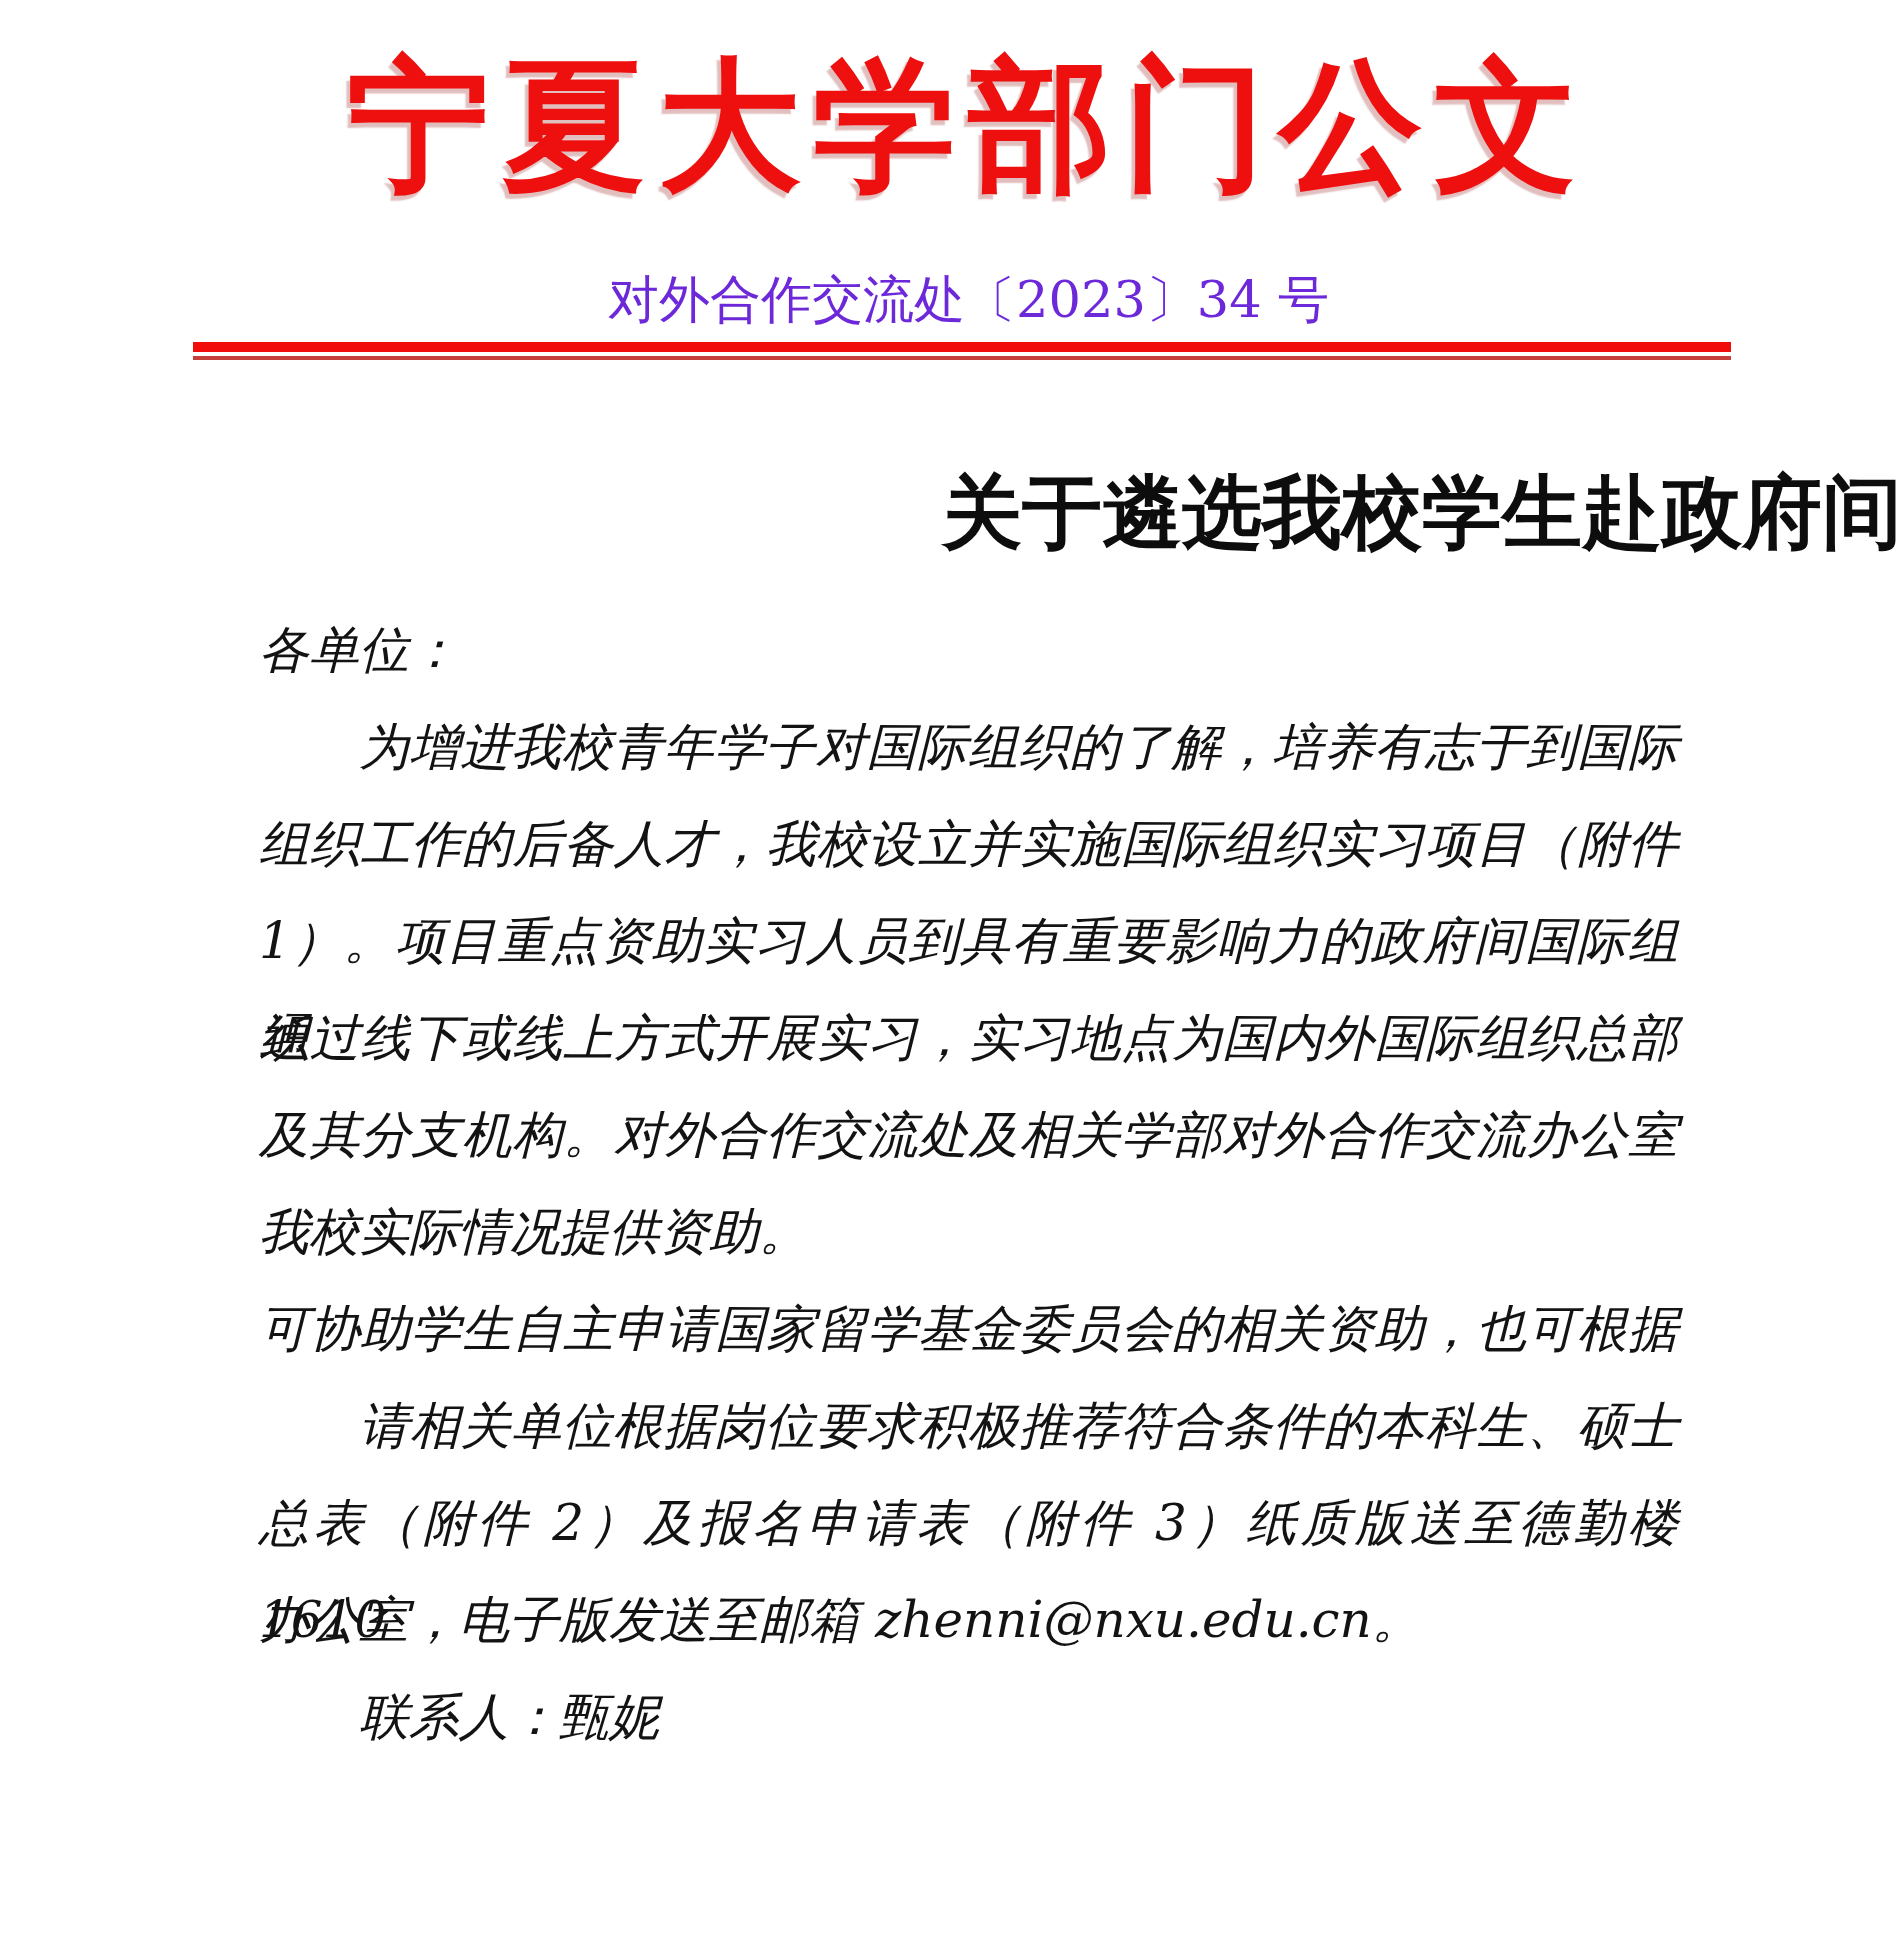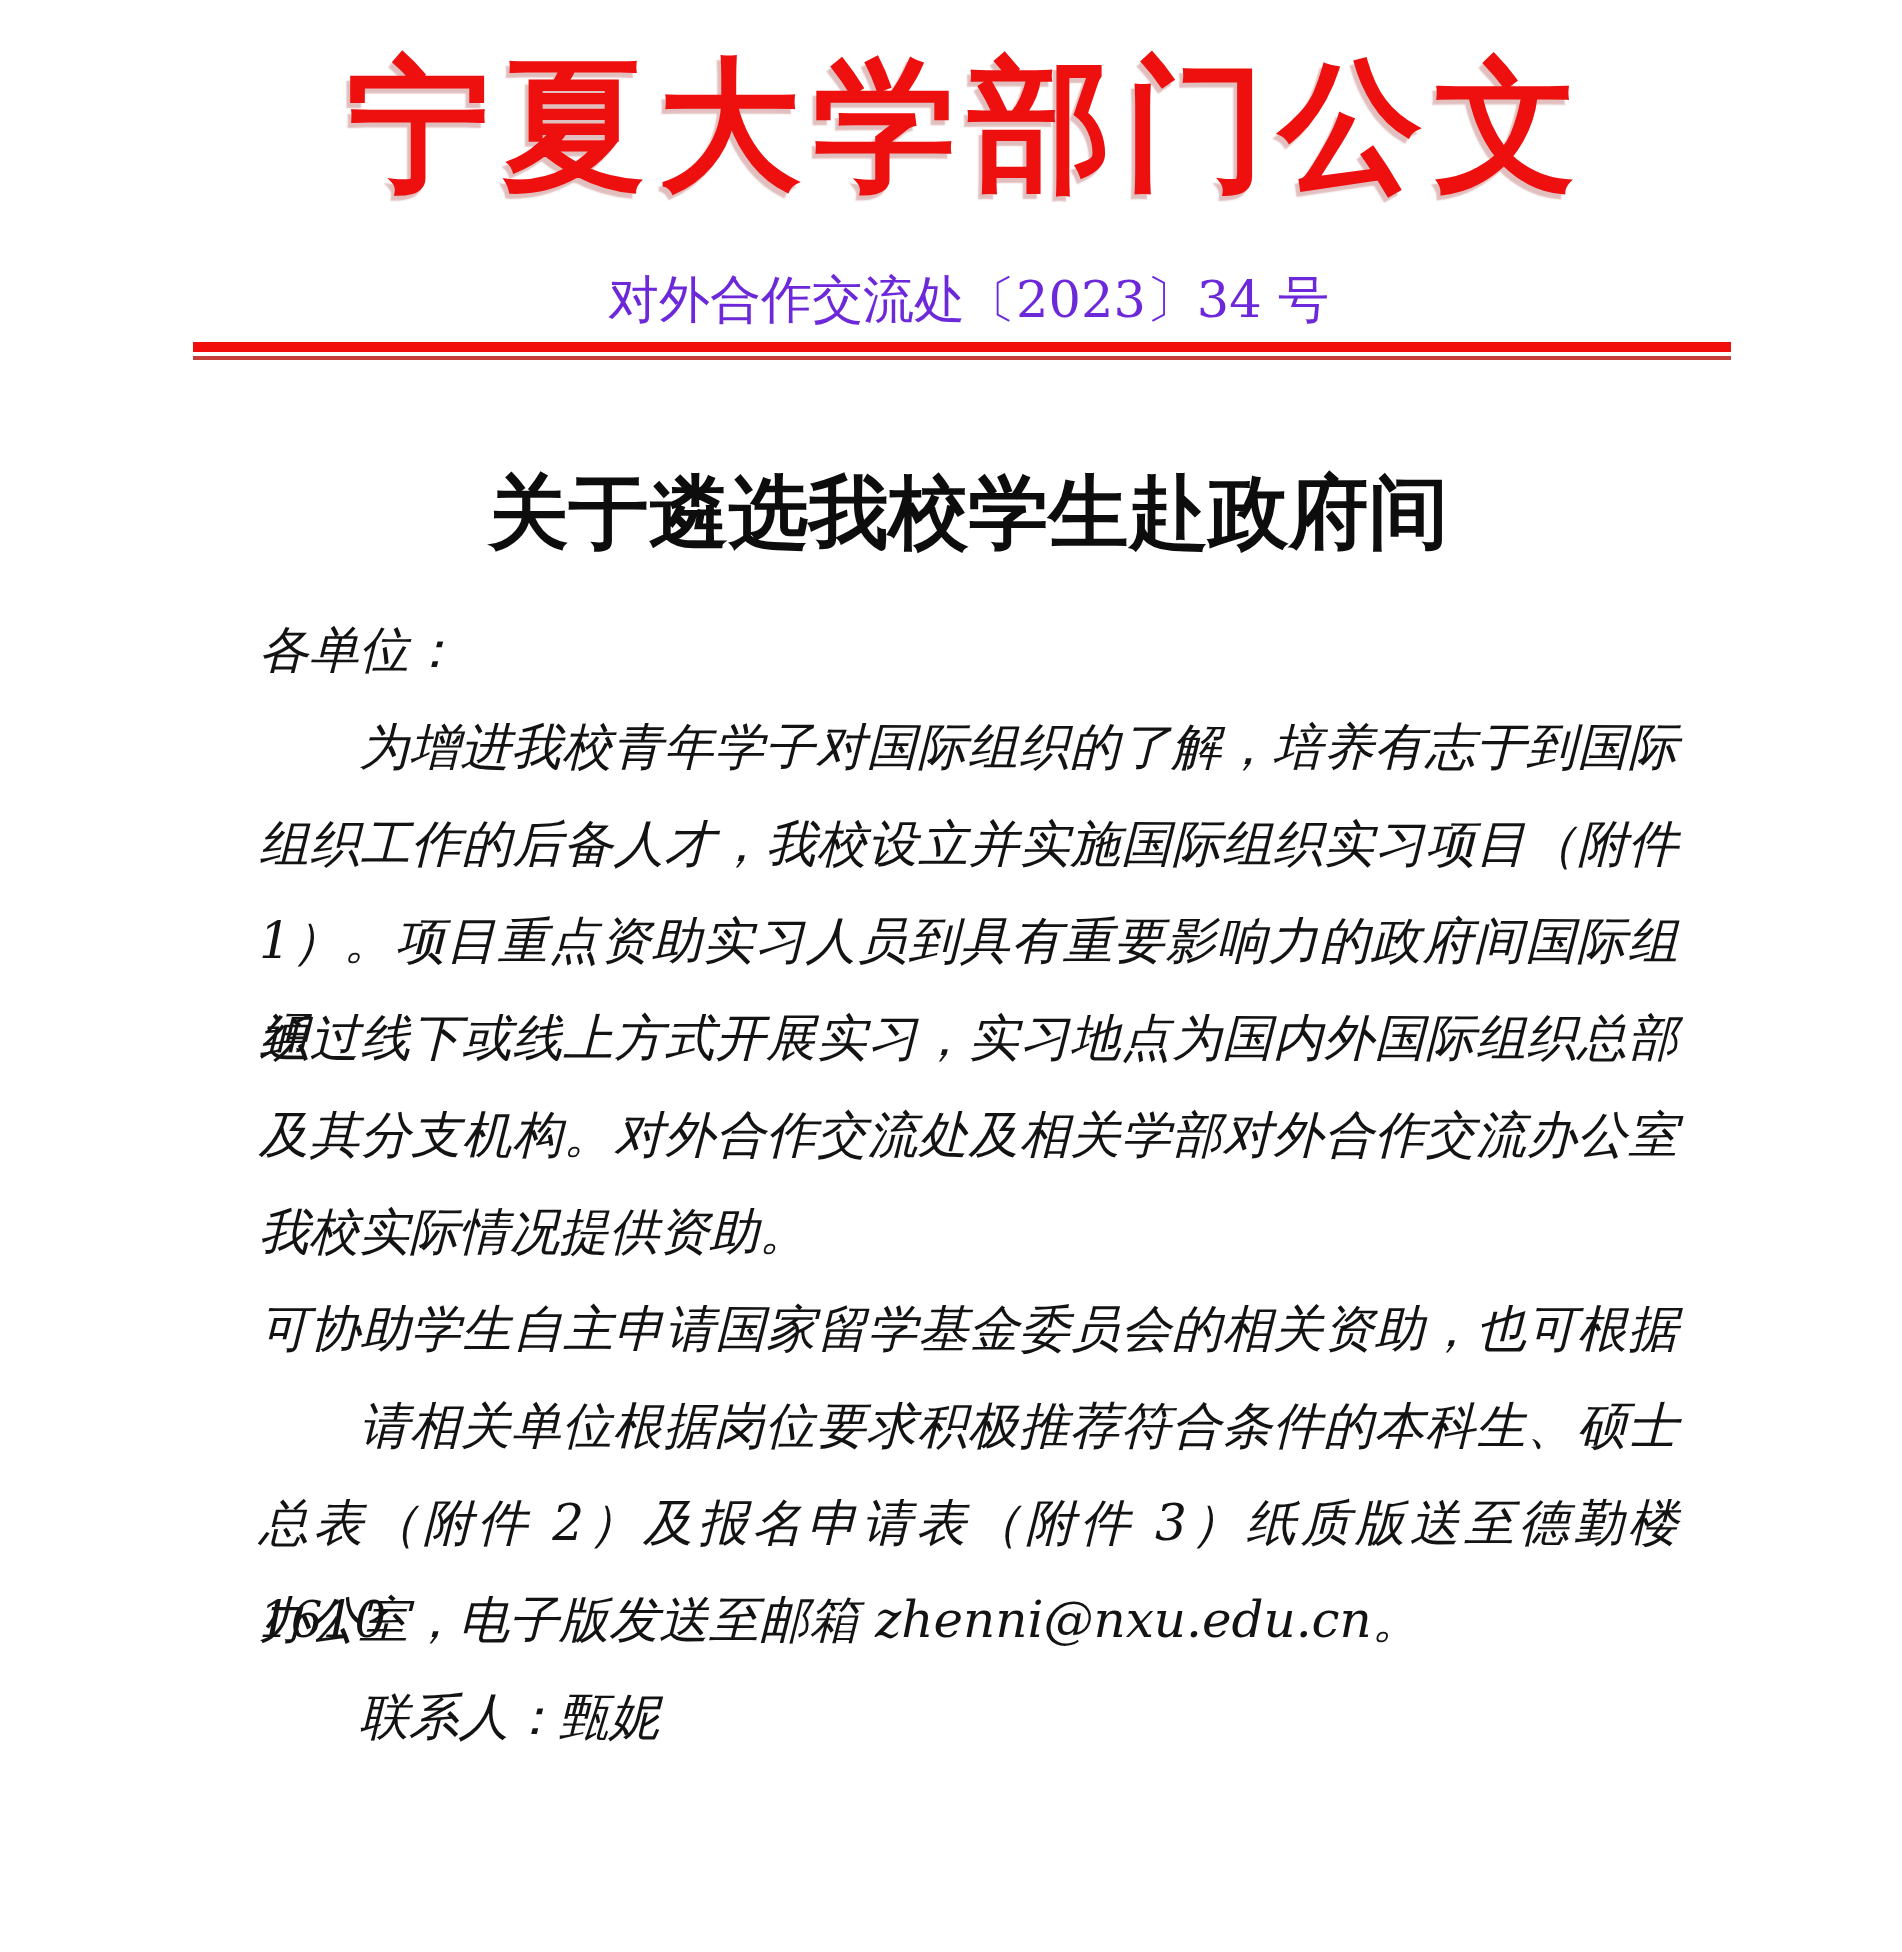--- a/index.html
+++ b/index.html
@@ -49,21 +49,21 @@
   .divider .bar-gap {
     height: 3.8px;
     background: transparent;
   }
   .divider .bar-thin {
     height: 3.8px;
     background: #c5403a;
   }
   .doc-title {
     margin-top: 92px;
-    text-align: center;
+    text-align: right;
     font-size: 80px;
     line-height: 121px;
     font-weight: bold;
     color: #0d0d0d;
     white-space: nowrap;
   }
   .body-text {
     margin-top: 29px;
     padding: 0 224px 0 259px;
     font-size: 50px;

